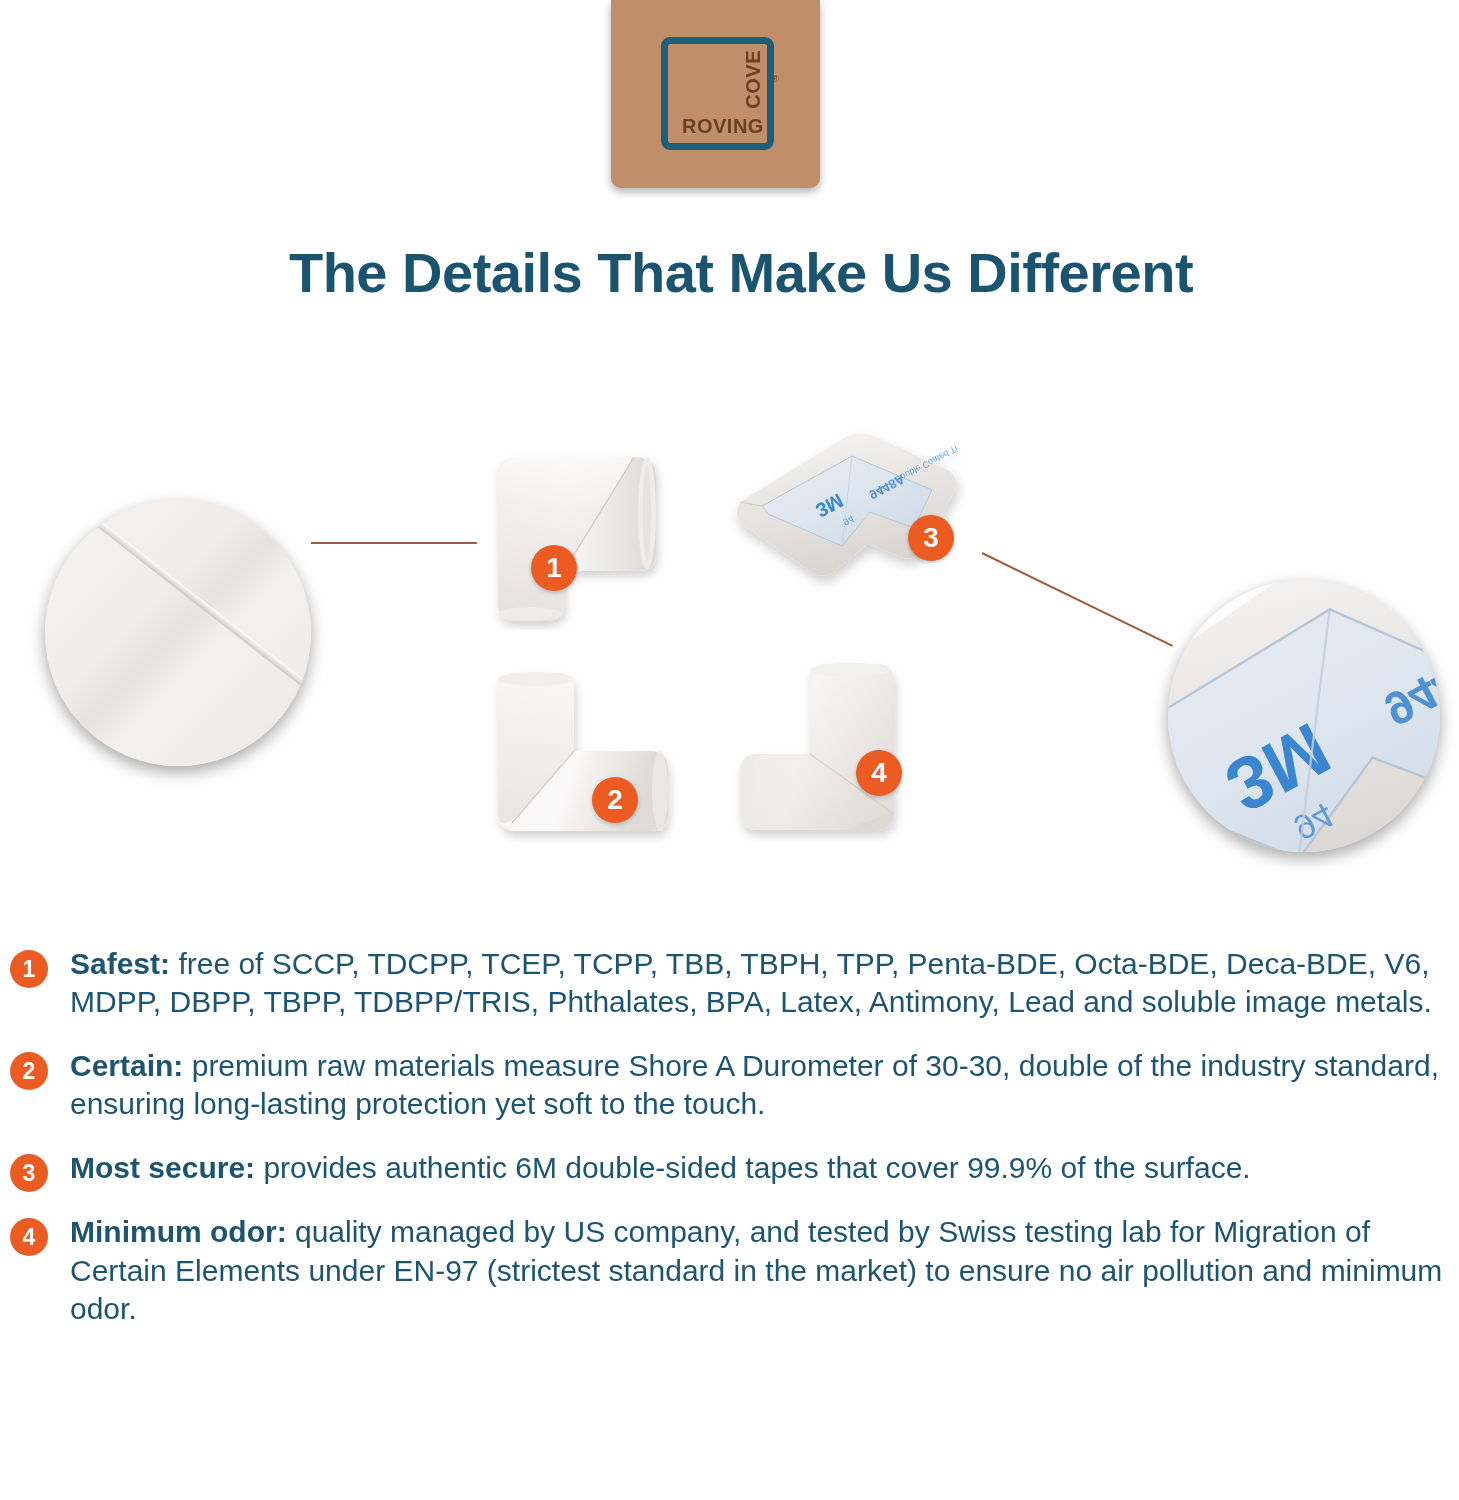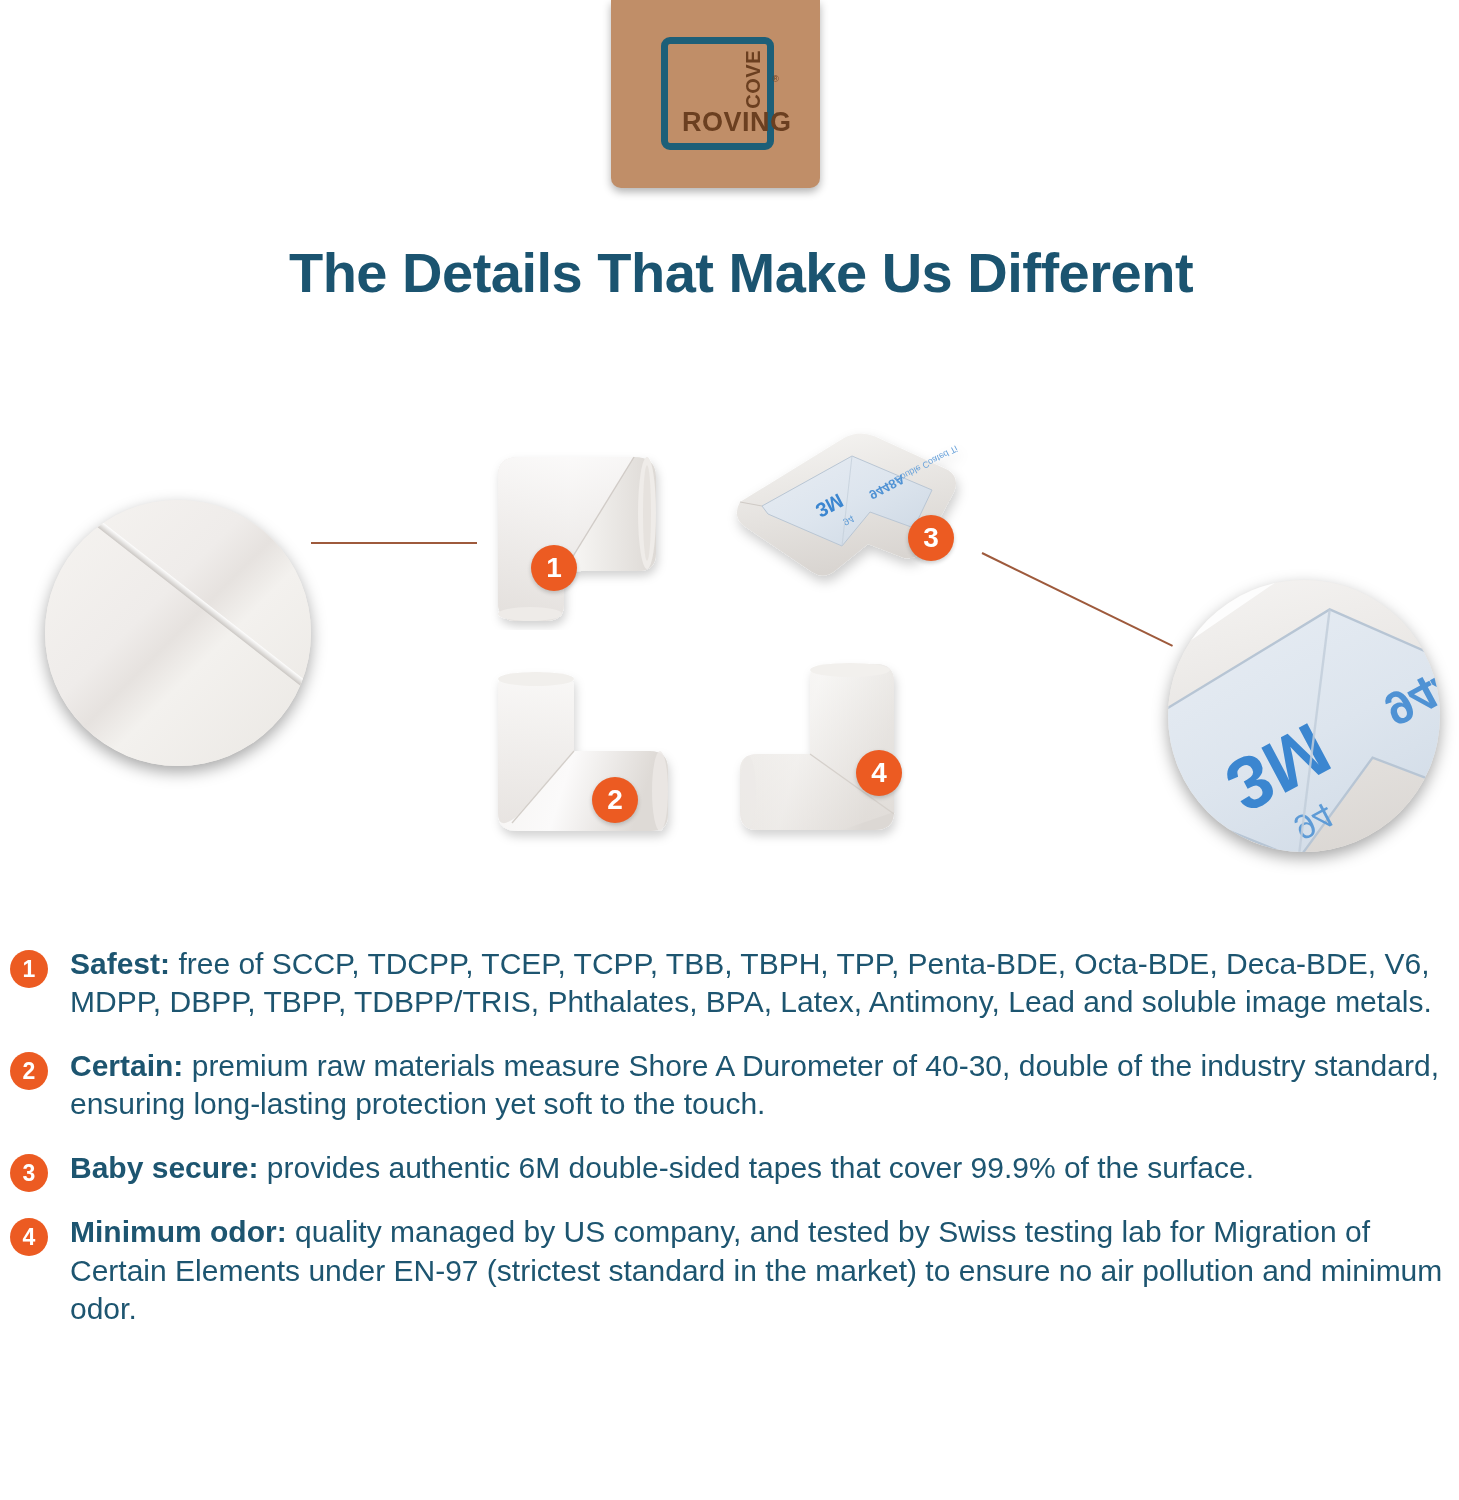--- a/index.html
+++ b/index.html
@@ -17,21 +17,21 @@
     background:#c08e68;
     border-radius:0 0 10px 10px;
     box-shadow:0 4px 9px rgba(0,0,0,0.30);
   }
   .logo-square {
     position:absolute; left:50px; top:37px; width:113px; height:113px;
     border:7px solid #1d5f78; border-radius:9px;
   }
   .logo-roving {
     position:absolute; left:14px; bottom:7px;
-    font-size:27px; font-weight:bold; letter-spacing:0.5px;
+    font-size:20px; font-weight:bold; letter-spacing:0.5px;
     color:#6b3f20; line-height:1;
   }
   .logo-cove {
     position:absolute; right:4px; top:6px;
     font-size:20px; font-weight:bold; letter-spacing:0.5px;
     color:#6b3f20; line-height:1;
     writing-mode:vertical-rl; transform:rotate(180deg);
   }
   .logo-reg {
     position:absolute; right:-12px; top:30px;
@@ -309,26 +309,26 @@
 
   <div class="features">
 
     <div class="feature">
       <span class="num">1</span>
       <p><span class="lead">Safest:</span><span> free of SCCP, TDCPP, TCEP, TCPP, TBB, TBPH, TPP, Penta-BDE, Octa-BDE, Deca-BDE, V6, MDPP, DBPP, TBPP, TDBPP/TRIS, Phthalates, BPA, Latex, Antimony, Lead and soluble image metals.</span></p>
     </div>
 
     <div class="feature">
       <span class="num">2</span>
-      <p><span class="lead">Certain:</span><span> premium raw materials measure Shore A Durometer of 40-30, double of the industry standard, ensuring long-lasting protection yet soft to the touch.</span></p>
+      <p><span class="lead">Certain:</span><span> premium raw materials measure Shore A Durometer of 30-30, double of the industry standard, ensuring long-lasting protection yet soft to the touch.</span></p>
     </div>
 
     <div class="feature">
       <span class="num">3</span>
-      <p><span class="lead">Baby secure:</span><span> provides authentic 6M double-sided tapes that cover 99.9% of the surface.</span></p>
+      <p><span class="lead">Most secure:</span><span> provides authentic 6M double-sided tapes that cover 99.9% of the surface.</span></p>
     </div>
 
     <div class="feature">
       <span class="num">4</span>
       <p><span class="lead">Minimum odor:</span><span> quality managed by US company, and tested by Swiss testing lab for Migration of Certain Elements under EN-97 (strictest standard in the market) to ensure no air pollution and minimum odor.</span></p>
     </div>
 
   </div>
 
 

